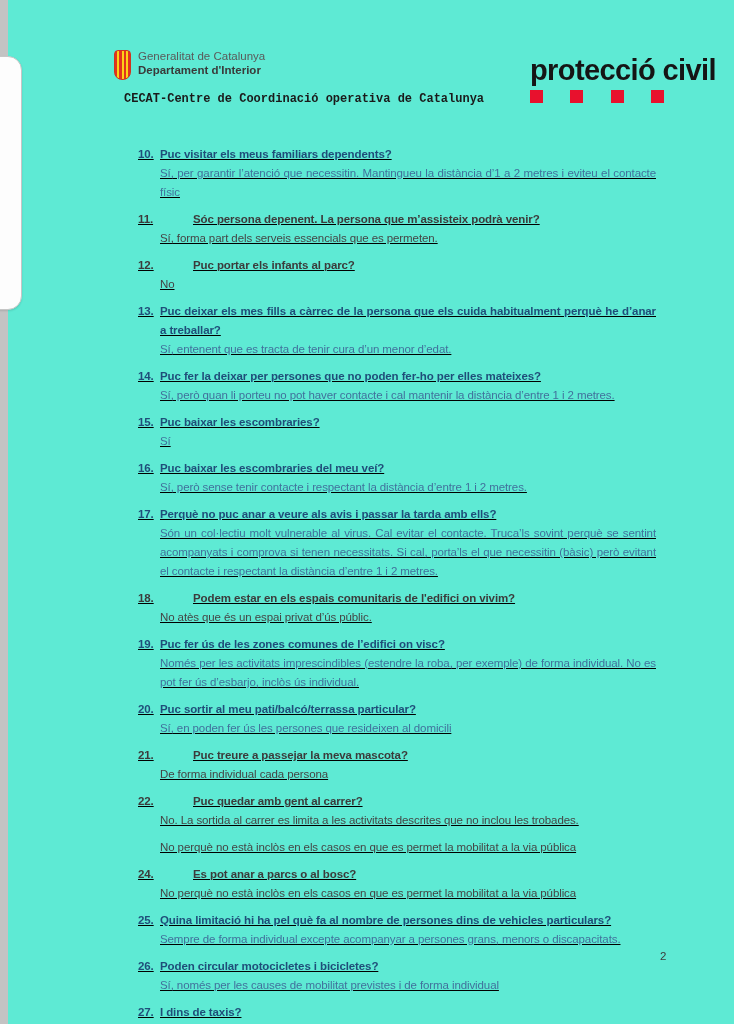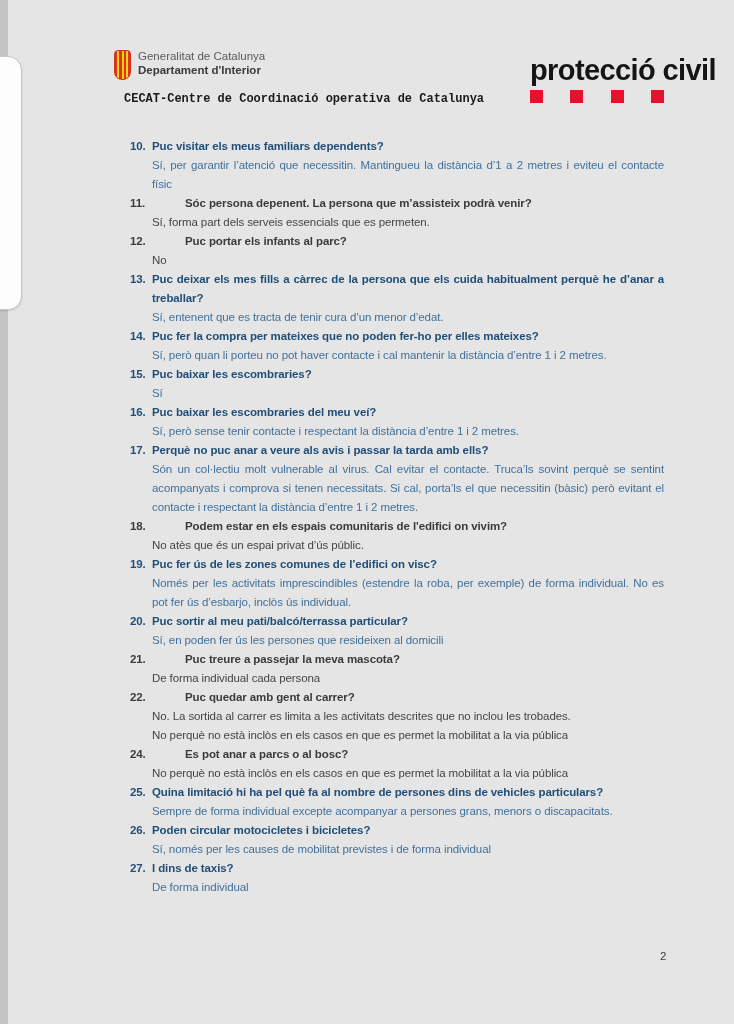--- a/index.html
+++ b/index.html
@@ -1,17 +1,17 @@
 <!DOCTYPE html>
 <html style="--accent-red: #e8112d; --q-blue: #1f4e79; --a-blue: #41719c; --q-black: #3b3b3b; --a-black: #454545;"><head>
 <meta charset="utf-8">
 <style>
   html,body { margin:0; padding:0; background:#ffffff; }
   .page {
-    position:relative; width:734px; height:1024px; background:#e5e5e5;
+    position:relative; width:734px; height:1024px; background:#5eead4;
     font-family:"Liberation Sans", sans-serif; overflow:hidden;
   }
 
   
   .scroll-track { position:absolute; left:0; top:0; width:8px; height:1024px; background:#c3c3c3; }
   .scroll-thumb {
     position:absolute; left:-14px; top:56px; width:34px; height:252px;
     background:#fdfdfd; border:1px solid #c6c6c6; border-radius:14px;
     box-shadow:0 1px 2px rgba(0,0,0,.12);
   }
@@ -34,21 +34,21 @@
   .pc-text { font-size:29px; font-weight:bold; color:#151515; letter-spacing:-0.6px; white-space:nowrap; }
   .pc-squares { display:flex; justify-content:space-between; margin-top:3px; width:134px; }
   .pc-sq { width:13px; height:13px; background:var(--accent-red,#e8112d); }
 
   
   .faq {
     position:absolute; left:130px; top:137px; width:534px;
     margin:0; padding:0; list-style:none;
     font-size:11.5px; line-height:19px; letter-spacing:-0.1px;
   }
-  .faq-item { margin:0; }
+  .faq-item { margin:8px;text-decoration:underline; }
   .q { display:flex; font-weight:bold; }
   .q .num { flex:none; width:22px; }
   .q .qt { flex:1; text-align:justify; }
   .a { margin:0; padding-left:22px; text-align:justify; }
   .q.blue  { color:var(--q-blue,#1f4e79); }
   .a.blue  { color:var(--a-blue,#41719c); }
   .q.black { color:var(--q-black,#3b3b3b);gap:33px; }
   .a.black { color:var(--a-black,#454545); }
 
   .page-num { position:absolute; left:660px; top:950px; font-size:11.5px; color:#3c3c3c; }
@@ -106,21 +106,21 @@
       <li class="faq-item">
         <div class="q blue">
           <span class="num">13.</span>
           <span class="qt">Puc deixar els mes fills a càrrec de la persona que els cuida habitualment perquè he d’anar a treballar?</span>
         </div>
         <p class="a blue">Sí, entenent que es tracta de tenir cura d’un menor d’edat.</p>
       </li>
       <li class="faq-item">
         <div class="q blue">
           <span class="num">14.</span>
-          <span class="qt">Puc fer la compra per mateixes que no poden fer-ho per elles mateixes?</span>
+          <span class="qt">Puc fer la deixar per persones que no poden fer-ho per elles mateixes?</span>
         </div>
         <p class="a blue">Sí, però quan li porteu no pot haver contacte i cal mantenir la distància d’entre 1 i 2 metres.</p>
       </li>
       <li class="faq-item">
         <div class="q blue">
           <span class="num">15.</span>
           <span class="qt">Puc baixar les escombraries?</span>
         </div>
         <p class="a blue">Sí</p>
       </li>

